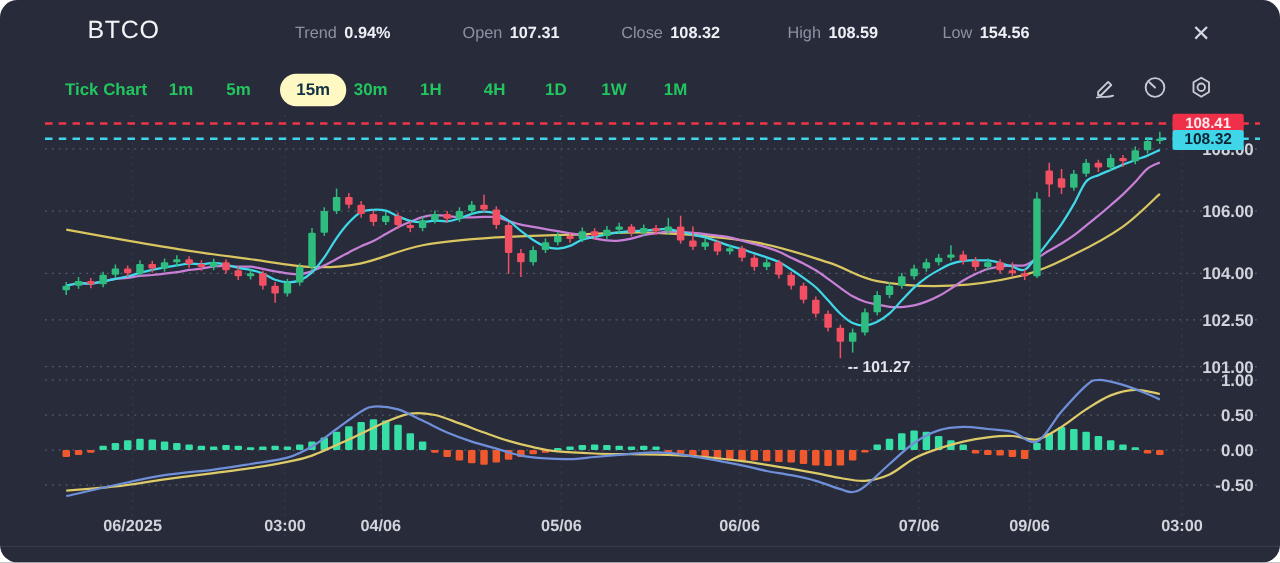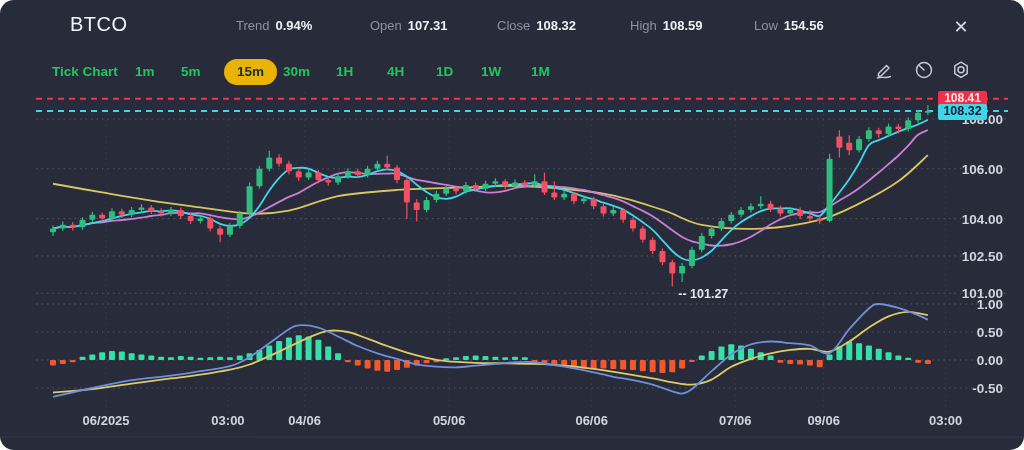--- a/index.html
+++ b/index.html
@@ -4,25 +4,25 @@
 <style>
   html,body{margin:0;padding:0;background:#ffffff;}
   body{font-family:"Liberation Sans", sans-serif;}
   #panel{position:relative;width:1024px;height:450px;background:#272b3a;border-radius:14px;overflow:hidden;}
   #chart-svg{position:absolute;left:0;top:0;width:1024px;height:450px;}
   .hdr-sym{position:absolute;left:70px;top:13px;font-size:20px;font-weight:400;color:#f2f3f7;letter-spacing:.5px;}
   .stat{position:absolute;top:18px;font-size:13px;color:#8d92a3;white-space:nowrap;}
   .stat b{color:#eef0f5;font-weight:700;margin-left:6px;margin-top:40px;}
   .close-btn{position:absolute;left:948px;top:14px;width:26px;height:26px;color:#d6d8e0;font-size:18px;line-height:26px;text-align:center;cursor:pointer;}
   .tab{position:absolute;top:59px;height:26px;line-height:26px;font-size:13.5px;color:#22c55e;font-weight:600;cursor:pointer;}
-  .tab.active{background:#eab308;color:#113042;border-radius:13px;padding:0 13px;}
+  .tab.active{background:#fef9c3;color:#113042;border-radius:13px;padding:0 13px;}
   .tool-icon{position:absolute;top:60px;width:20px;height:20px;cursor:pointer;}
   .pill{position:absolute;background:rgba(58,63,82,.92);border-radius:14px;color:#f0f1f5;font-size:13px;font-weight:700;padding:5px 13px;cursor:pointer;box-shadow:0 0 0 1px rgba(255,255,255,.03);}
   .pill .chev{margin-left:7px;font-weight:700;color:#d9dbe2;}
-  .badge{position:absolute;left:938px;width:49px;height:15px;border-radius:2px;font-size:12px;font-weight:700;text-align:center;line-height:15px;}
+  .badge{position:absolute;left:938px;width:57px;height:15px;border-radius:2px;font-size:12px;font-weight:700;text-align:center;line-height:15px;}
   .badge.red{background:#f02f49;color:#ffe9ec;top:91px;}
   .badge.cyan{background:#3fd6ea;color:#0e2433;top:104px;height:16px;font-size:12.5px;}
 </style>
 </head>
 <body>
 
 <div id="panel">
   <svg id="chart-svg" viewBox="0 0 1024 450">
       <g>
         <line x1="106.082" x2="106.082" y1="92" y2="432" opacity="0.12" stroke="#aab0c0" stroke-width="1" stroke-dasharray="1.5 4"></line>

